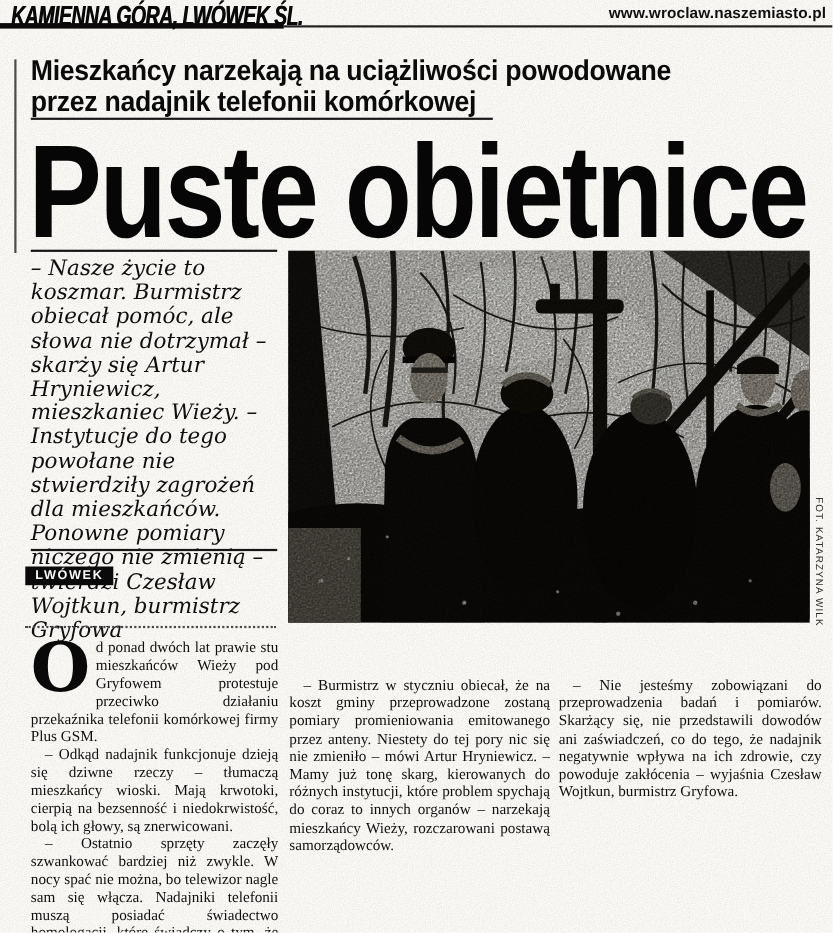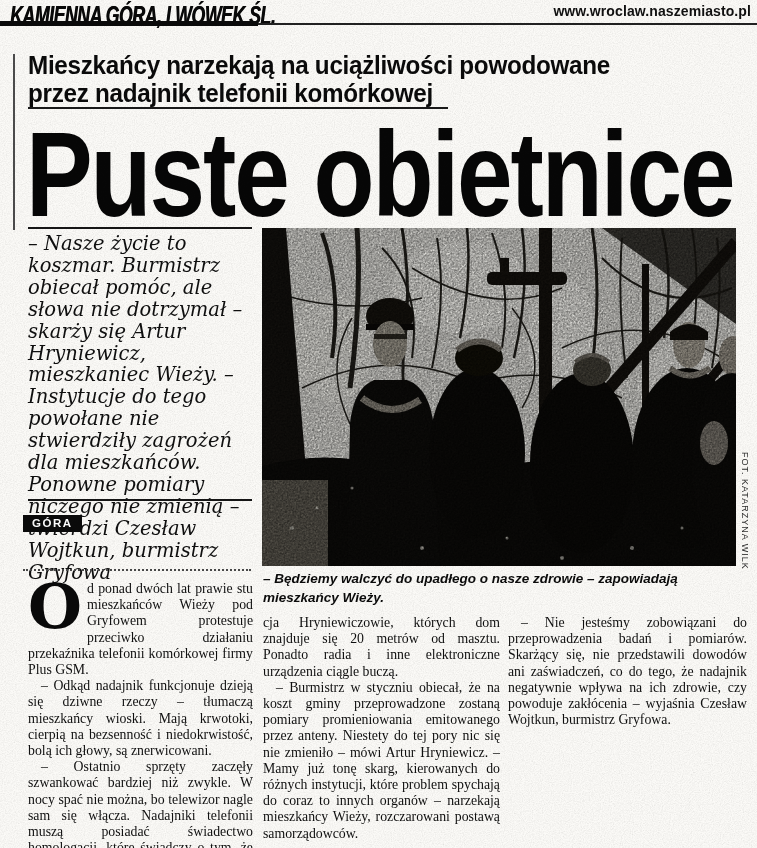--- a/index.html
+++ b/index.html
@@ -75,21 +75,21 @@
   <div class="abs kicker-vrule"></div>
   <div class="abs kicker">Mieszkańcy narzekają na uciążliwości powodowane przez nadajnik telefonii komórkowej</div>
   <div class="abs kicker-underline"></div>
 
   <div class="abs headline">Puste obietnice</div>
 
   <div class="abs quote-rule-top"></div>
   <div class="abs lead-quote">– Nasze życie to koszmar. Burmistrz obiecał pomóc, ale słowa nie dotrzymał – skarży się Artur Hryniewicz, mieszkaniec Wieży. – Instytucje do tego powołane nie stwierdziły zagrożeń dla mieszkańców. Ponowne pomiary niczego nie zmienią – twierdzi Czesław Wojtkun, burmistrz Gryfowa</div>
   <div class="abs quote-rule-bottom"></div>
 
-  <div class="abs tag-chip">GÓRA</div>
+  <div class="abs tag-chip">LWÓWEK</div>
   <div class="abs byline-rule"></div>
 
   <div class="abs photo">
     <svg width="474" height="338" viewBox="0 0 474 338">
       <defs>
         <filter id="ph-grain" x="0" y="0" width="100%" height="100%">
           <feTurbulence type="fractalNoise" baseFrequency="0.55" numOctaves="2" stitchTiles="stitch"></feTurbulence>
           <feColorMatrix type="matrix" values="0 0 0 0 0  0 0 0 0 0  0 0 0 0 0  0.8 0.8 0.8 0 -0.55"></feColorMatrix>
         </filter>
       </defs>
@@ -159,30 +159,28 @@
         <circle cx="160" cy="320" r="2"></circle>
           <circle cx="245" cy="310" r="1.5"></circle>
         <circle cx="300" cy="330" r="2"></circle>
           <circle cx="420" cy="300" r="1.5"></circle>
         <circle cx="90" cy="260" r="1.5"></circle>
           <circle cx="370" cy="320" r="2"></circle>
       </g>
       <rect width="474" height="338" filter="url(#ph-grain)" opacity="0.5"></rect>
     </svg>
   </div>
-  <div class="abs caption">– Będziemy walczyć do upadłego o nasze zdrowie – zapowiadają mieszkańcy Wieży.</div>
   <div class="abs photo-credit">FOT. KATARZYNA WILK</div>
 
   <div class="abs body-col col1">
     <p class="first"><span class="dropcap">O</span><span>d ponad dwóch lat prawie stu mieszkańców Wieży pod Gryfowem protestuje przeciwko działaniu przekaźnika telefonii komórkowej firmy Plus GSM.</span></p>
     <p>– Odkąd nadajnik funkcjonuje dzieją się dziwne rzeczy – tłumaczą mieszkańcy wioski. Mają krwotoki, cierpią na bezsenność i niedokrwistość, bolą ich głowy, są znerwicowani.</p>
     <p>– Ostatnio sprzęty zaczęły szwankować bardziej niż zwykle. W nocy spać nie można, bo telewizor nagle sam się włącza. Nadajniki telefonii muszą posiadać świadectwo homologacji, które świadczy o tym, że nie zakłócają pracy urządzeń elektrycznych – mówią państwo Artur i Ali-</p>
   </div>
   <div class="abs body-col col2">
-    <p class="first">cja Hryniewiczowie, których dom znajduje się 20 metrów od masztu. Ponadto radia i inne elektroniczne urządzenia ciągle buczą.</p>
     <p>– Burmistrz w styczniu obiecał, że na koszt gminy przeprowadzone zostaną pomiary promieniowania emitowanego przez anteny. Niestety do tej pory nic się nie zmieniło – mówi Artur Hryniewicz. – Mamy już tonę skarg, kierowanych do różnych instytucji, które problem spychają do coraz to innych organów – narzekają mieszkańcy Wieży, rozczarowani postawą samorządowców.</p>
   </div>
   <div class="abs body-col col3">
     <p>– Nie jesteśmy zobowiązani do przeprowadzenia badań i pomiarów. Skarżący się, nie przedstawili dowodów ani zaświadczeń, co do tego, że nadajnik negatywnie wpływa na ich zdrowie, czy powoduje zakłócenia – wyjaśnia Czesław Wojtkun, burmistrz Gryfowa.</p>
   </div>
 
   <svg class="abs noise" width="757" height="848">
     <defs>
       <filter id="pg-grain" x="0" y="0" width="100%" height="100%">
         <feTurbulence type="fractalNoise" baseFrequency="0.9" numOctaves="2" stitchTiles="stitch"></feTurbulence>

